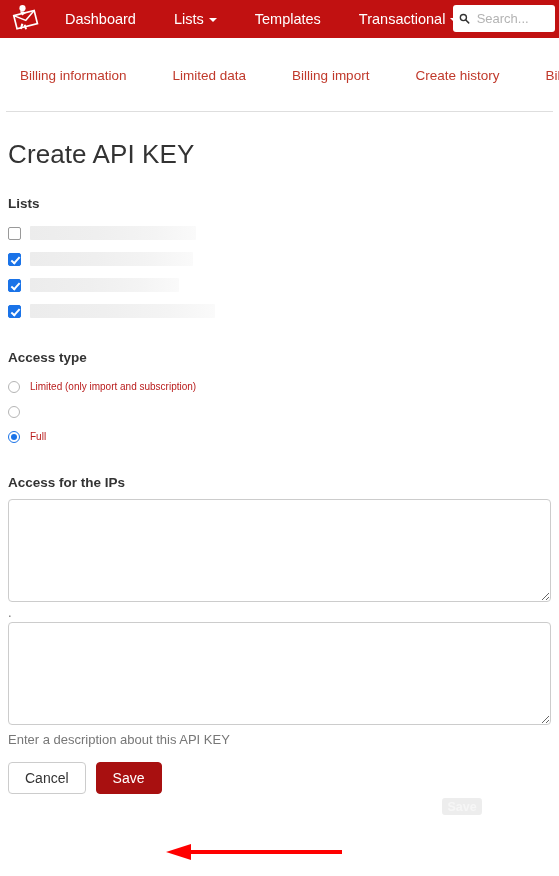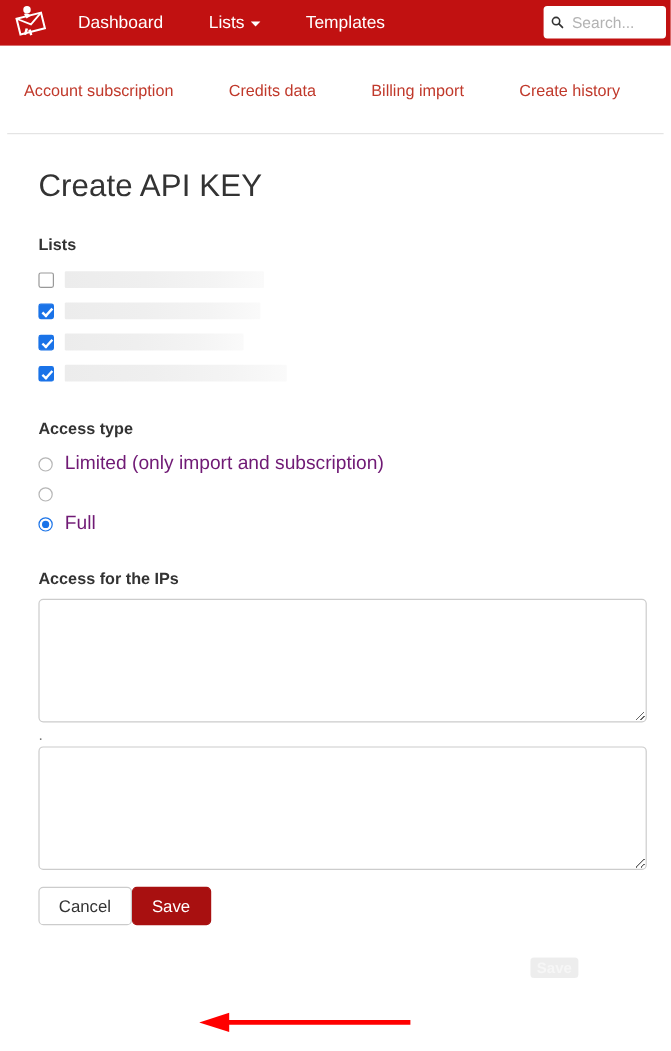--- a/index.html
+++ b/index.html
@@ -87,21 +87,21 @@
   }
   .subnav-divider {
     position: absolute;
     left: 6px; right: 6px;
     bottom: 0;
     height: 1px;
     background: #dedede;
   }
 
   
-  .content { padding: 0 20px; margin-left: 12px; }
+  .content { padding: 0 8px; }
 
   .page-title {
     font-size: 26px;
     font-weight: 400;
     color: #333333;
     margin: 27px 0 0 0;
     letter-spacing: 0.1px;
   }
 
   .field-label {
@@ -165,21 +165,21 @@
   }
   .radio.selected { border-color: #1a73e8; border-width: 1px; }
   .radio.selected::after {
     content: "";
     position: absolute;
     left: 2px; top: 2px;
     width: 6px; height: 6px;
     border-radius: 50%;
     background: #1a73e8;
   }
-  .radio-label { font-size: 16px; color: #701a75; }
+  .radio-label { font-size: 10px; color: #b91c1c; }
 
   
   .ta {
     width: 100%;
     border: 1px solid #cccccc;
     border-radius: 4px;
     background: #ffffff;
     font-family: "Liberation Sans", sans-serif;
     font-size: 13px;
     color: #333;
@@ -217,21 +217,21 @@
     display: flex;
     align-items: center;
     justify-content: center;
     opacity: 0.95;
   }
 
   
   .btn-row {
     display: flex;
     align-items: center;
-    gap: 0;
+    gap: 10px;
     margin-top: 14px;
   }
   .btn {
     font-family: "Liberation Sans", sans-serif;
     font-size: 14px;
     border-radius: 4px;
     cursor: pointer;
     padding: 0 16px;
     height: 32px;
     display: inline-flex;
@@ -281,34 +281,38 @@
     <a class="nav-link">
       <span>Dashboard</span>
     </a>
     <a class="nav-link">
       <span>Lists</span>
       <span class="caret"></span>
     </a>
     <a class="nav-link">
       <span>Templates</span>
     </a>
+    <a class="nav-link">
+      <span>Transactional</span>
+      <span class="caret"></span>
+    </a>
   </div>
 
   <div class="search-wrap">
     <svg width="13" height="13" viewBox="0 0 16 16">
       <circle cx="6.6" cy="6.6" r="4.6" fill="none" stroke="#333" stroke-width="2"></circle>
       <line x1="10.2" y1="10.2" x2="14.6" y2="14.6" stroke="#333" stroke-width="2.2" stroke-linecap="round"></line>
     </svg>
     <input class="search-input" type="text" placeholder="Search..." style="">
   </div>
 </div>
 
 <div class="subnav">
-  <a class="subtab">Account subscription</a>
-  <a class="subtab">Credits data</a>
+  <a class="subtab">Billing information</a>
+  <a class="subtab">Limited data</a>
   <a class="subtab">Billing import</a>
   <a class="subtab">Create history</a>
   <a class="subtab">Billing</a>
   <div class="subnav-divider"></div>
 </div>
 
 <div class="content">
 
   <h1 class="page-title">Create API KEY</h1>
 
@@ -343,20 +347,21 @@
   <div class="radio-row">
     <span class="radio selected"></span>
     <span class="radio-label">Full</span>
   </div>
 
   <div class="field-label">Access for the IPs</div>
   <textarea class="ta" id="ips-textarea" placeholder="" style=""></textarea>
   <div class="tiny-dot">.</div>
 
   <textarea class="ta" id="details-textarea" placeholder="" style=""></textarea>
+  <div class="hint">Enter a description about this API KEY</div>
 
   <div class="btn-row">
     <button class="btn btn-cancel">Cancel</button>
     <button class="btn btn-save">Save</button>
   </div>
 </div>
 
 <div class="ghost-save">Save</div>
 
 <div class="arrow-annotation">

